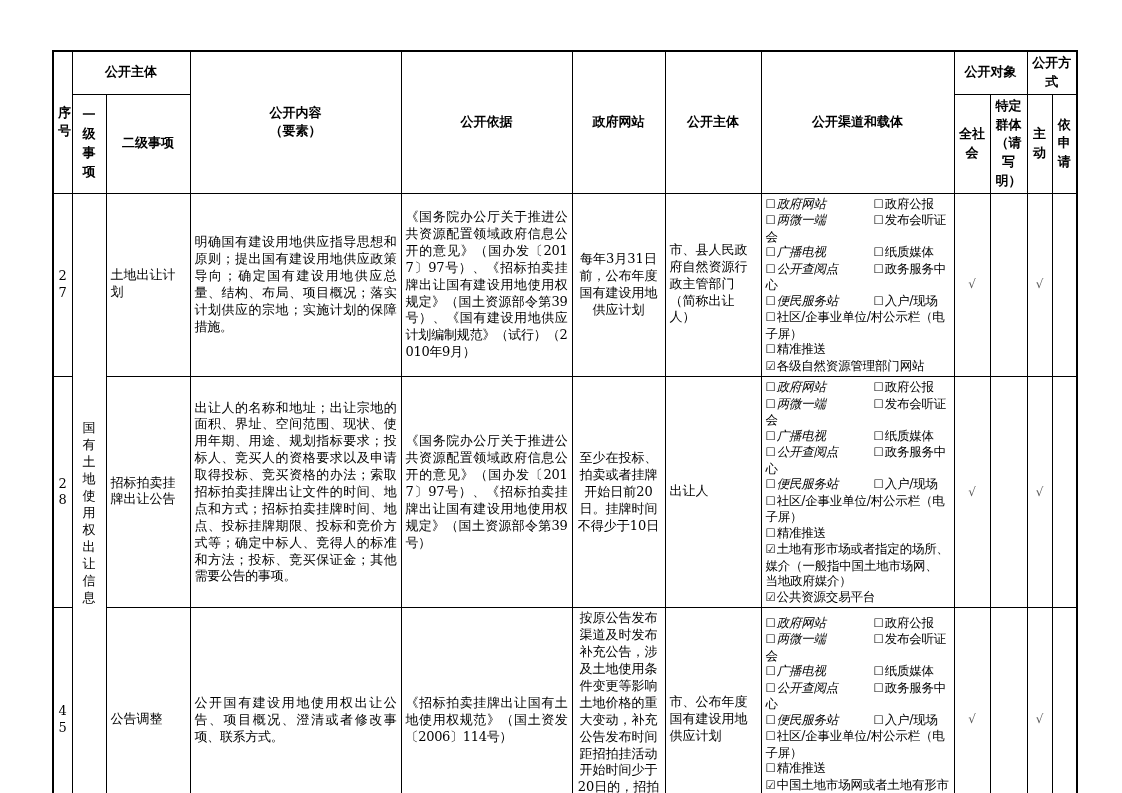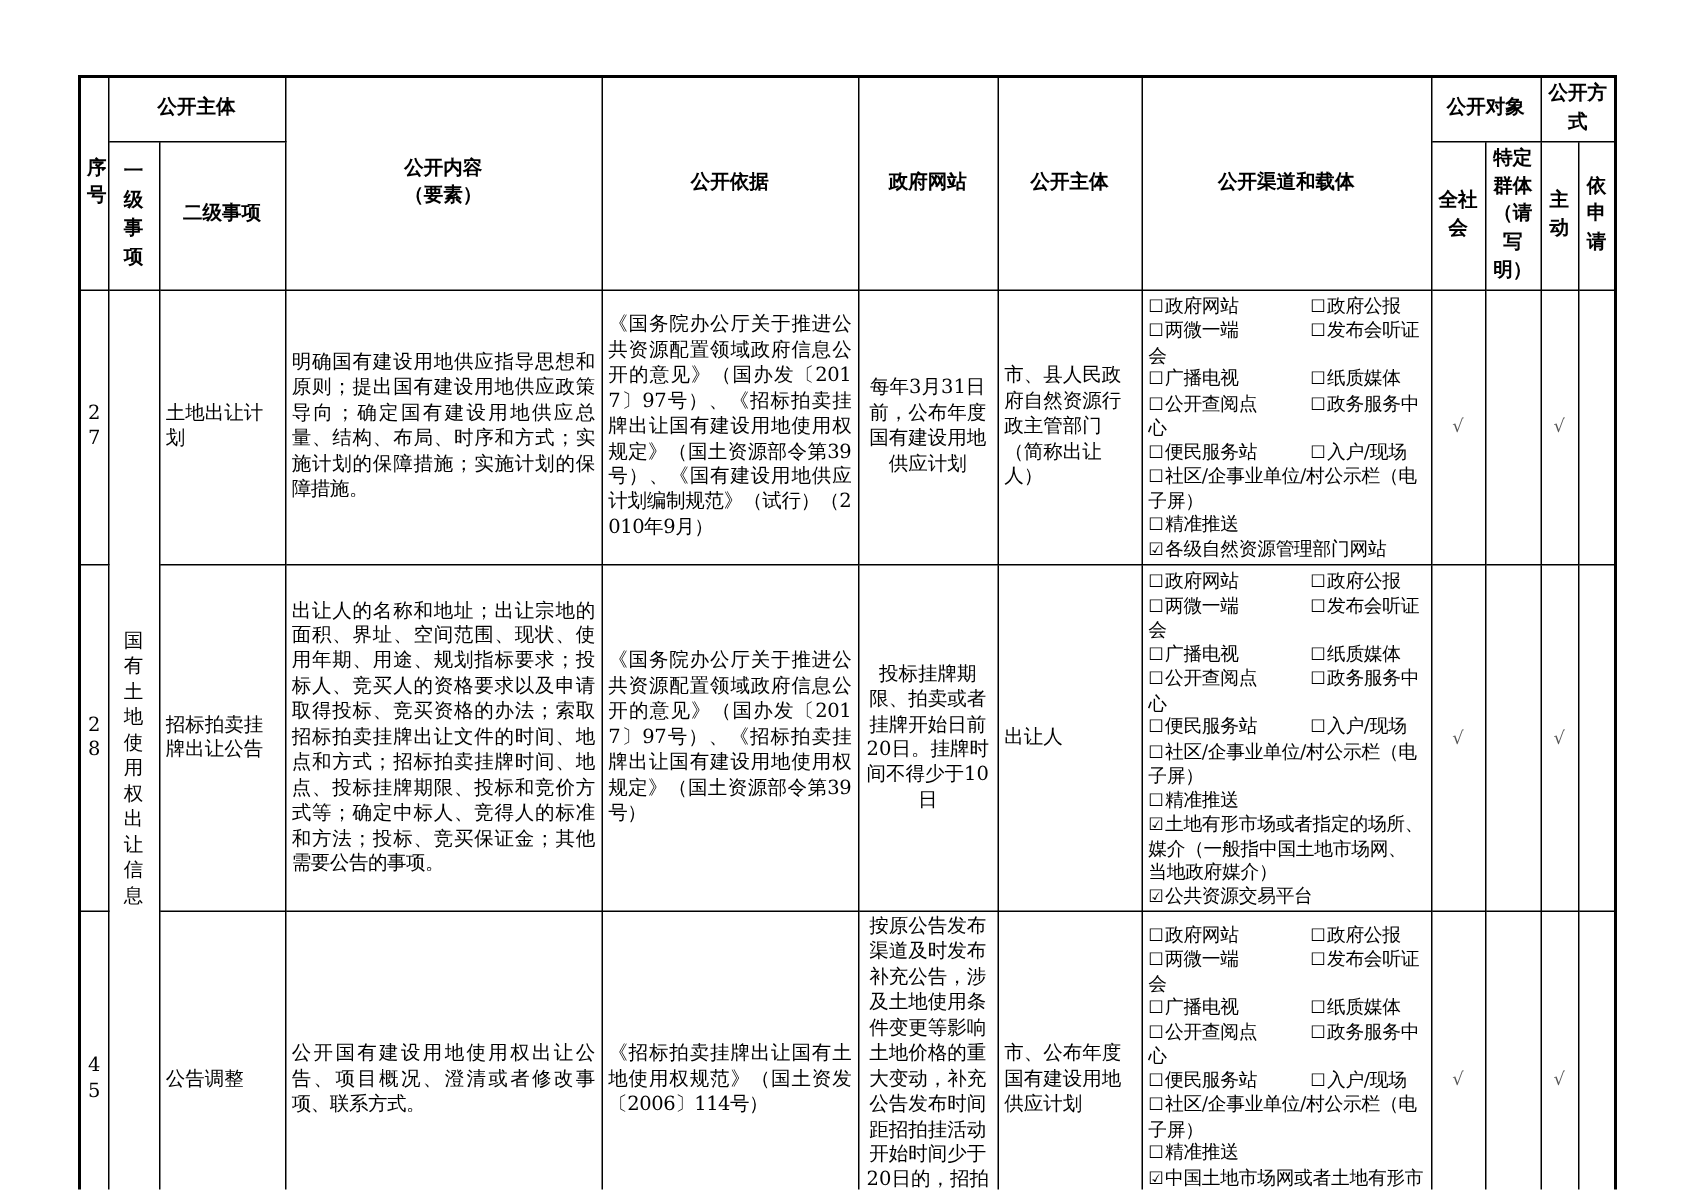--- a/index.html
+++ b/index.html
@@ -20,21 +20,21 @@
   .just{text-align:justify;letter-spacing:-0.3px;padding:2px 3px;margin-left:48px;}
   .item{padding:2px 1px 2px 3px;font-family:Liberation Mono, monospace;}
   .rowh1{height:40px;}
   .rowh2{height:95px;}
   .r27{height:152px;}
   .r28{height:203px;}
   .r29{height:187px;}
   td.lv1{vertical-align:bottom;padding:2px 2px 60px 2px;line-height:17px;text-align:center;}
   td.ch{vertical-align:top;padding:5px 5px 2px 6px;font-size:12.5px;line-height:15.5px;letter-spacing:-0.2px;}
   .ch-line{display:block;}
-  .ch-half{display:inline-block;width:108px;vertical-align:top;}
+  .ch-half{display:inline-block;width:108px;vertical-align:top;font-style:italic;}
   .box{font-family:"DejaVu Sans","Liberation Sans",sans-serif;font-size:11.5px;margin-right:1px;}
   td.chk{font-family:"DejaVu Sans","Liberation Sans",sans-serif;font-size:12px;color:#555;}
   .footer{width:1024px;text-align:center;margin-top:13px;font-size:16px;}
 </style>
 </head>
 <body>
 
 <div class="page">
   <table class="doc">
     <colgroup>
@@ -87,21 +87,21 @@
 
     <tr class="r27">
       <td class="c">27</td>
       <td rowspan="3" class="lv1 pre">国有
 土地
 使用
 权出
 让信
 息</td>
       <td class="item">土地出让计划</td>
-      <td class="just">明确国有建设用地供应指导思想和原则；提出国有建设用地供应政策导向；确定国有建设用地供应总量、结构、布局、时序和方式；实施计划的保障措施；实施计划的保障措施。</td>
+      <td class="just">明确国有建设用地供应指导思想和原则；提出国有建设用地供应政策导向；确定国有建设用地供应总量、结构、布局、项目概况；落实计划供应的宗地；实施计划的保障措施。</td>
       <td class="just">《国务院办公厅关于推进公共资源配置领域政府信息公开的意见》（国办发〔2017〕97号）、《招标拍卖挂牌出让国有建设用地使用权规定》（国土资源部令第39号）、《国有建设用地供应计划编制规范》（试行）（2010年9月）</td>
       <td class="c">每年3月31日前，公布年度国有建设用地供应计划</td>
       <td class="item">市、县人民政府自然资源行政主管部门（简称出让人）</td>
       <td class="ch">
             <div class="ch-line"><span class="ch-half"><span class="box">☐</span>政府网站</span><span><span class="box">☐</span>政府公报</span></div>
             <div class="ch-line"><span class="ch-half"><span class="box">☐</span>两微一端</span><span><span class="box">☐</span>发布会听证会</span></div>
             <div class="ch-line"><span class="ch-half"><span class="box">☐</span>广播电视</span><span><span class="box">☐</span>纸质媒体</span></div>
             <div class="ch-line"><span class="ch-half"><span class="box">☐</span>公开查阅点</span><span><span class="box">☐</span>政务服务中心</span></div>
             <div class="ch-line"><span class="ch-half"><span class="box">☐</span>便民服务站</span><span><span class="box">☐</span>入户/现场</span></div>
             <div class="ch-line"><span><span class="box">☐</span>社区/企事业单位/村公示栏（电子屏）</span></div>
@@ -112,21 +112,21 @@
       <td class="c chk"></td>
       <td class="c chk">√</td>
       <td class="c chk"></td>
     </tr>
 
     <tr class="r28">
       <td class="c">28</td>
       <td class="item">招标拍卖挂牌出让公告</td>
       <td class="just">出让人的名称和地址；出让宗地的面积、界址、空间范围、现状、使用年期、用途、规划指标要求；投标人、竞买人的资格要求以及申请取得投标、竞买资格的办法；索取招标拍卖挂牌出让文件的时间、地点和方式；招标拍卖挂牌时间、地点、投标挂牌期限、投标和竞价方式等；确定中标人、竞得人的标准和方法；投标、竞买保证金；其他需要公告的事项。</td>
       <td class="just">《国务院办公厅关于推进公共资源配置领域政府信息公开的意见》（国办发〔2017〕97号）、《招标拍卖挂牌出让国有建设用地使用权规定》（国土资源部令第39号）</td>
-      <td class="c">投标挂牌期限、拍卖或者挂牌开始日前20日。挂牌时间不得少于10日</td>
+      <td class="c">至少在投标、拍卖或者挂牌开始日前20日。挂牌时间不得少于10日</td>
       <td class="item">出让人</td>
       <td class="ch">
             <div class="ch-line"><span class="ch-half"><span class="box">☐</span>政府网站</span><span><span class="box">☐</span>政府公报</span></div>
             <div class="ch-line"><span class="ch-half"><span class="box">☐</span>两微一端</span><span><span class="box">☐</span>发布会听证会</span></div>
             <div class="ch-line"><span class="ch-half"><span class="box">☐</span>广播电视</span><span><span class="box">☐</span>纸质媒体</span></div>
             <div class="ch-line"><span class="ch-half"><span class="box">☐</span>公开查阅点</span><span><span class="box">☐</span>政务服务中心</span></div>
             <div class="ch-line"><span class="ch-half"><span class="box">☐</span>便民服务站</span><span><span class="box">☐</span>入户/现场</span></div>
             <div class="ch-line"><span><span class="box">☐</span>社区/企事业单位/村公示栏（电子屏）</span></div>
             <div class="ch-line"><span><span class="box">☐</span>精准推送</span></div>
             <div class="ch-line"><span><span class="box">☑</span>土地有形市场或者指定的场所、媒介（一般指中国土地市场网、当地政府媒介）</span></div>

